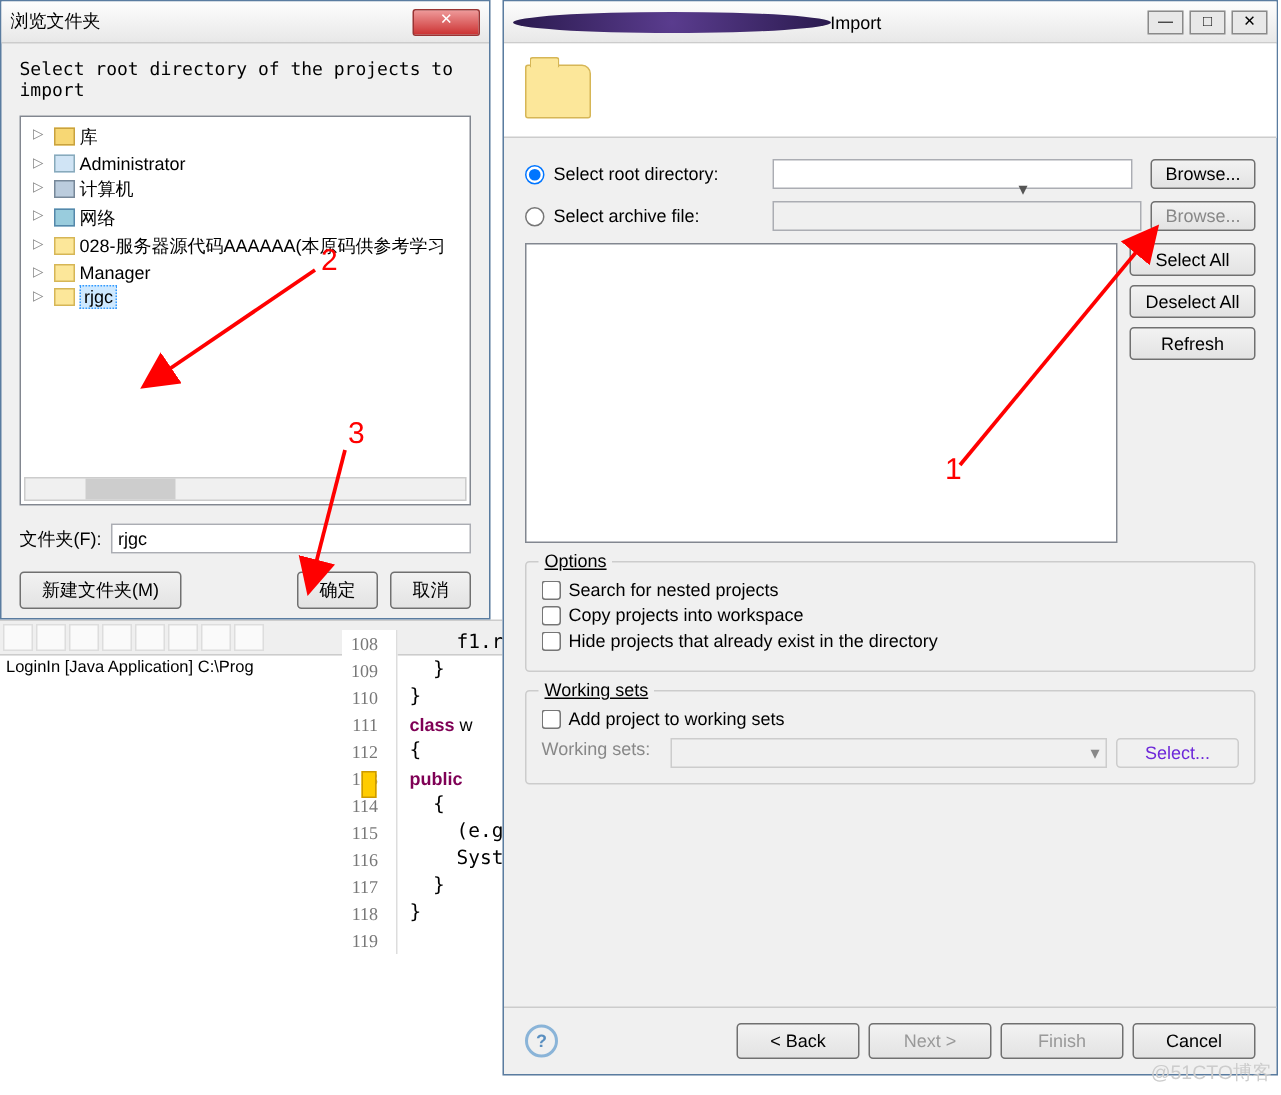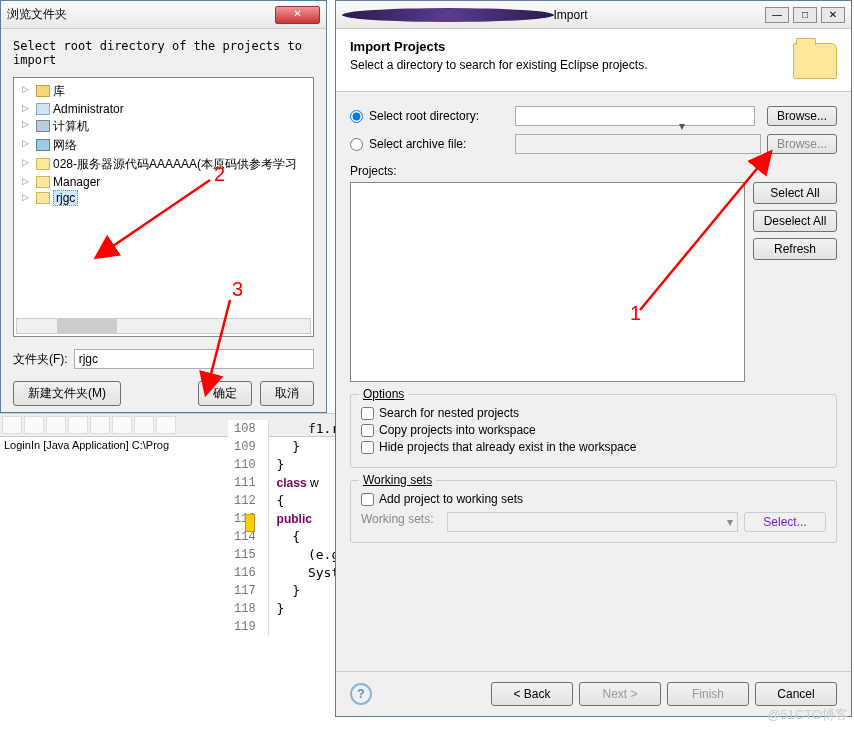--- a/index.html
+++ b/index.html
@@ -67,21 +67,21 @@
 .imp-foot button { width: 82px; padding: 4px 0; border: 1px solid #707070; background: linear-gradient(#f2f2f2,#e3e3e3); border-radius: 3px; cursor: pointer; }
 .imp-foot button.dis { color: #999; }
 
 
 .editor { position: absolute; left: 0; top: 413px; width: 335px; height: 300px; background: #fff; border-top: 1px solid #ccc; z-index: 1; font-family: Consolas, monospace; }
 .ed-tb { display: flex; gap: 2px; padding: 2px; border-bottom: 1px solid #ccc; background: #efefef; }
 .ed-tb div { width: 20px; height: 18px; border: 1px solid #ddd; background: #fafafa; }
 .ed-console { padding: 2px 4px; font-size: 11px; white-space: nowrap; overflow: hidden; }
 .code-area { display: flex; position: absolute; left: 228px; top: 420px; z-index: 2; }
 .gutter { background: #fff; text-align: right; color: #787878; padding: 0 12px 0 6px; border-right: 1px solid #ddd; }
-.gutter div { height: 18px; line-height: 18px; font-family: Liberation Mono, monospace; font-size: 12px; }
+.gutter div { height: 18px; line-height: 18px; font-family: Liberation Serif, serif; font-size: 12px; }
 .code { padding-left: 8px; }
 .code div { height: 18px; line-height: 18px; font-family: Consolas, monospace; font-size: 13px; white-space: pre; }
 .kw { color: #7f0055; font-weight: bold; }
 .warn { position: absolute; left: -24px; width: 10px; height: 10px; background: #ffcc00; border: 1px solid #cc9900; top: 94px; }
 
 
 .arrow { position: absolute; z-index: 10; pointer-events: none; }
 .num { position: absolute; color: #ff0000; font-size: 20px; font-family: Arial; z-index: 11; }
 .watermark { position: absolute; color: #ddd; font-size: 18px; font-style: italic; z-index: 0; font-family: Arial; }
 .wm2 { position: absolute; right: 6px; bottom: 6px; color: #ccc; font-size: 13px; z-index: 20; }
@@ -129,64 +129,59 @@
       <span style="width:14px;height:14px;background:radial-gradient(circle,#5a3c8e,#2a1a4e);border-radius:50%;display:inline-block;"></span>
       <span>Import</span>
     </span>
     <div class="win-btns">
       <div>—</div>
       <div>□</div>
       <div>✕</div>
     </div>
   </div>
   <div class="imp-head">
-    <div class="imp-head-txt">
-      <h3>Import Projects</h3>
-      <div>Select a directory to search for existing Eclipse projects.</div>
-    </div>
     <div class="folder-big"></div>
   </div>
   <div class="imp-body">
     <div class="radio-row">
       <input type="radio" checked="" style="">
       <label>Select root directory:</label>
       <input type="text" style="">
       <span style="position:relative;">
           <span style="position:absolute;right:76px;top:3px;color:#555;">▾</span>
         </span>
       <button>Browse...</button>
     </div>
     <div class="radio-row">
       <input type="radio" style="">
       <label>Select archive file:</label>
       <input type="text" disabled="" style="">
       <button disabled="">Browse...</button>
     </div>
-    <div class="proj-label">Projects:</div>
     <div class="proj-area">
       <div class="proj-list"></div>
       <div class="proj-btns">
         <button>Select All</button>
         <button>Deselect All</button>
         <button>Refresh</button>
       </div>
     </div>
     <div class="fieldset">
       <span class="legend">Options</span>
       <div class="chk-row">
           <input type="checkbox" style="">
           <span>Search for nested projects</span>
         </div>
       <div class="chk-row">
           <input type="checkbox" style="">
           <span>Copy projects into workspace</span>
         </div>
       <div class="chk-row">
           <input type="checkbox" style="">
-          <span>Hide projects that already exist in the workspace</span>
+          <span>Hide projects that already exist in the directory</span>
         </div>
     </div>
     <div class="fieldset">
       <span class="legend">Working sets</span>
       <div class="chk-row">
           <input type="checkbox" style="">
           <span>Add project to working sets</span>
         </div>
       <div class="ws-row">
         <label>Working sets:</label>

